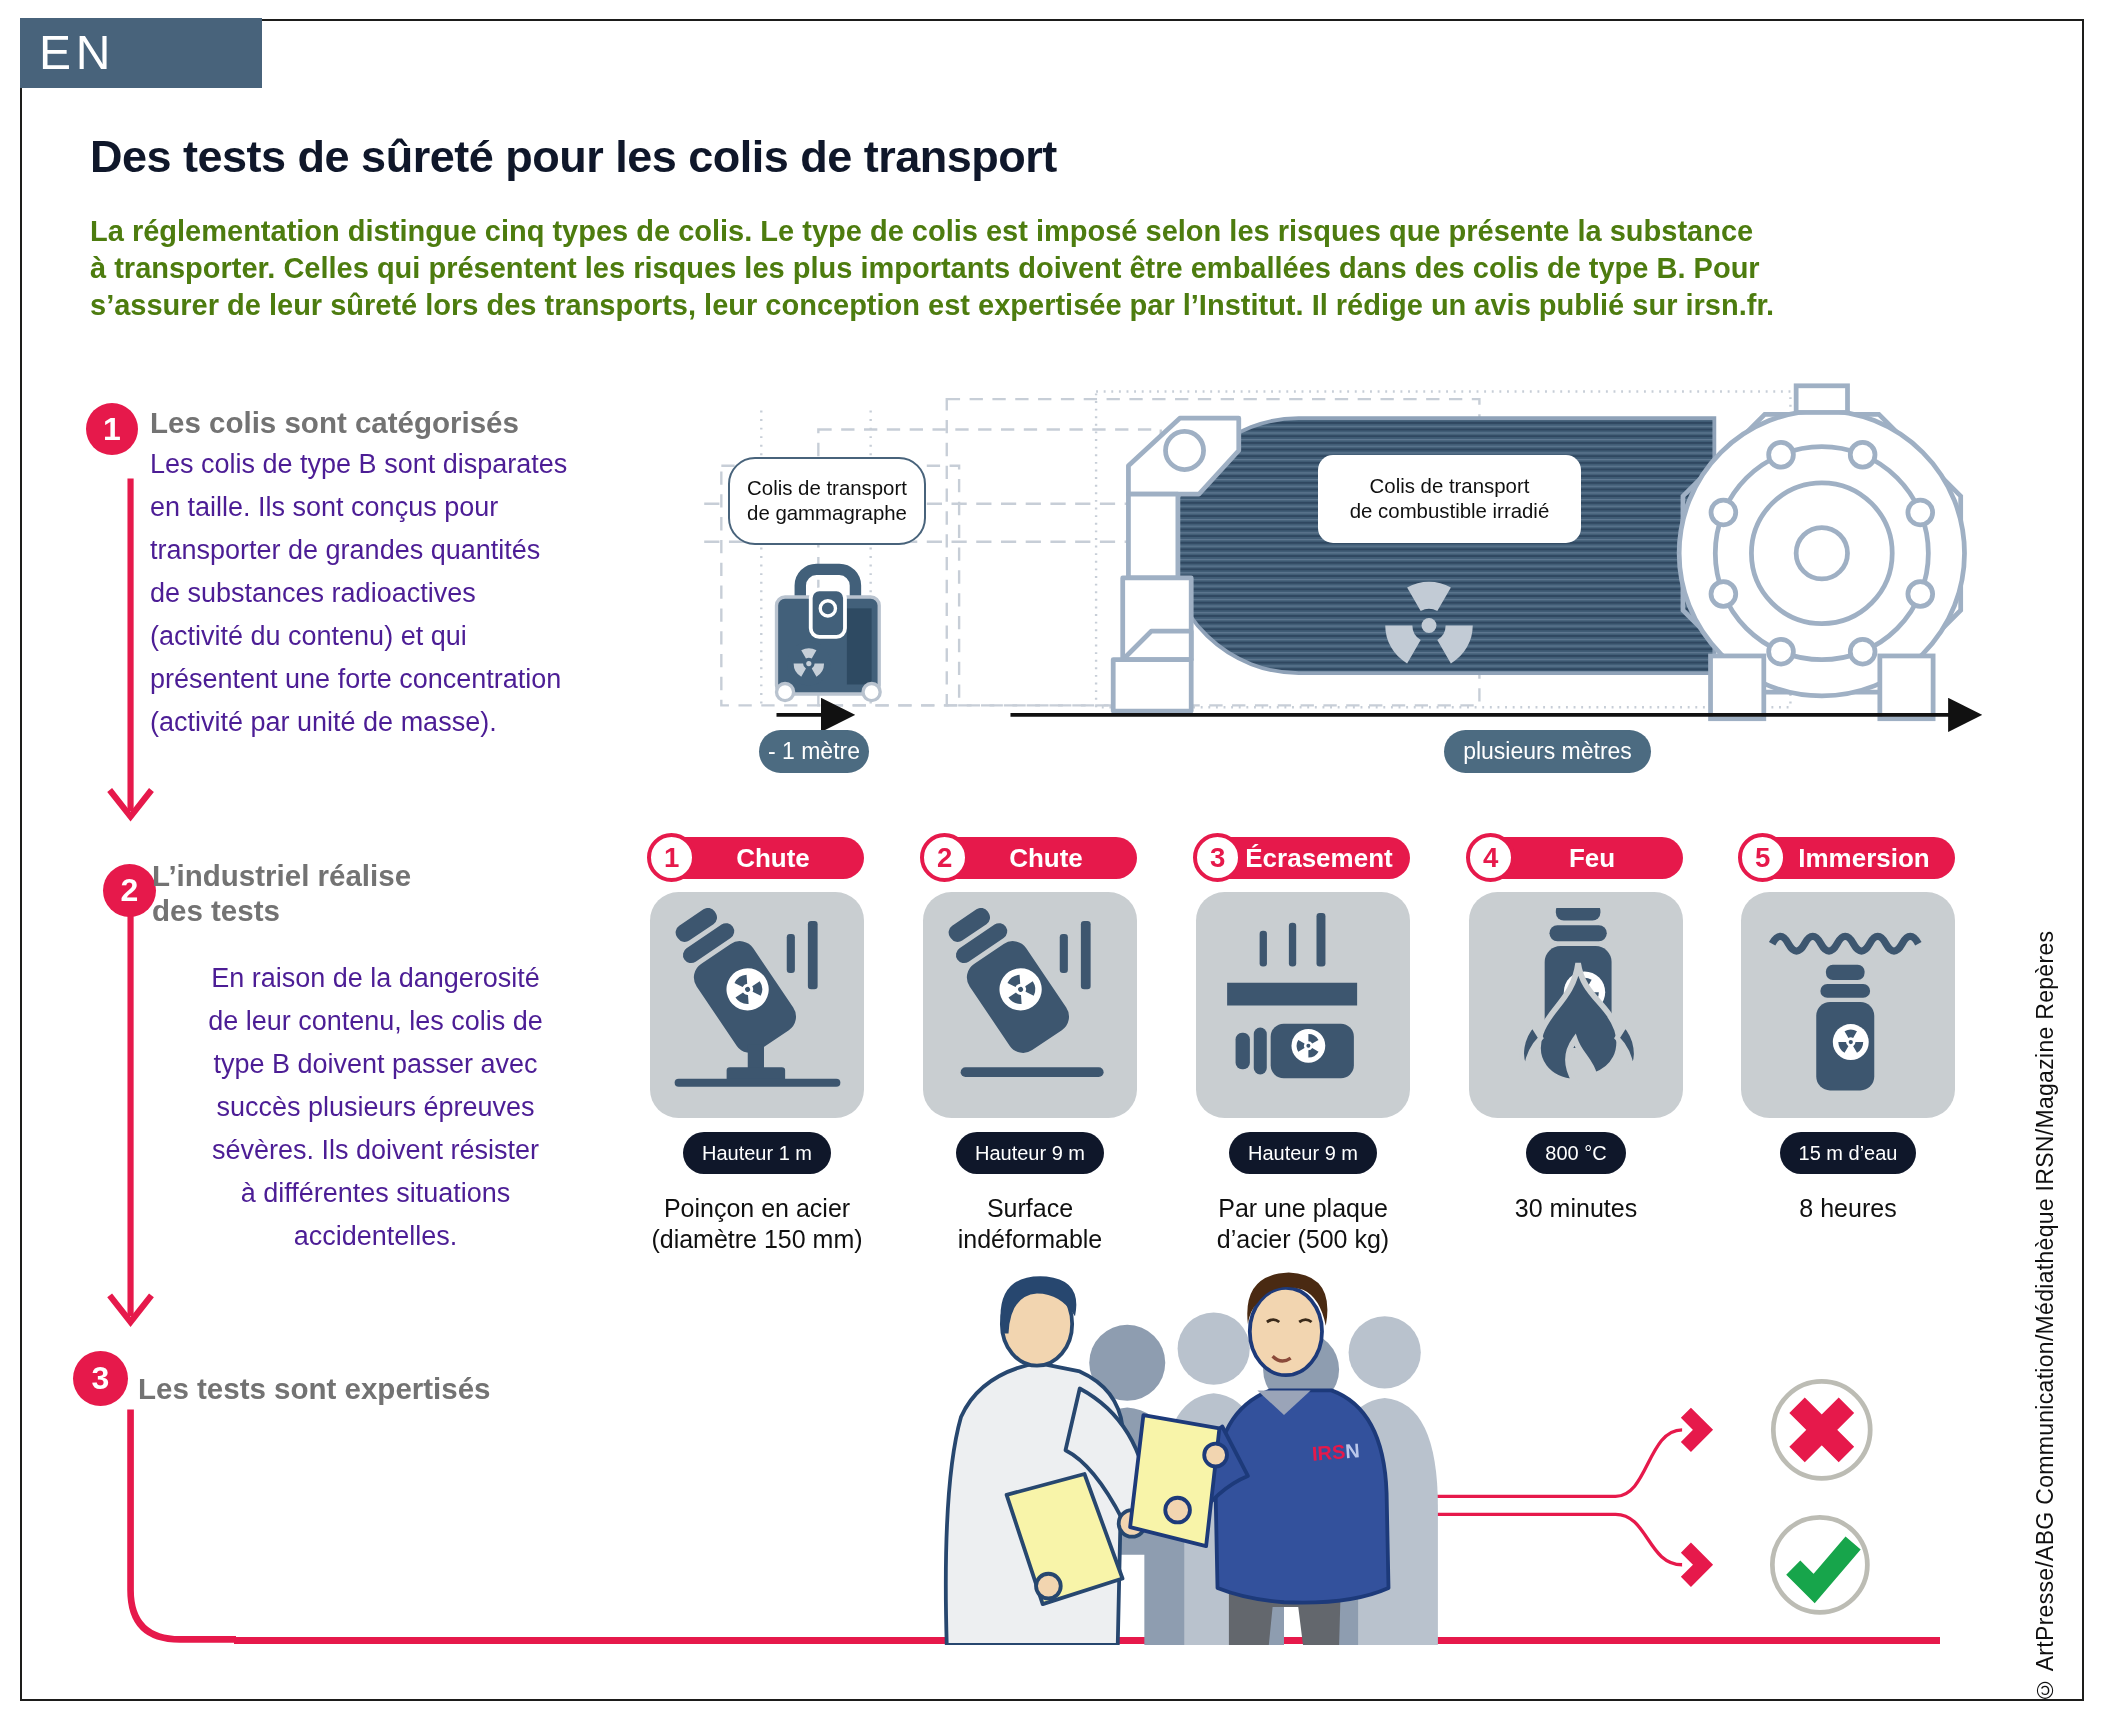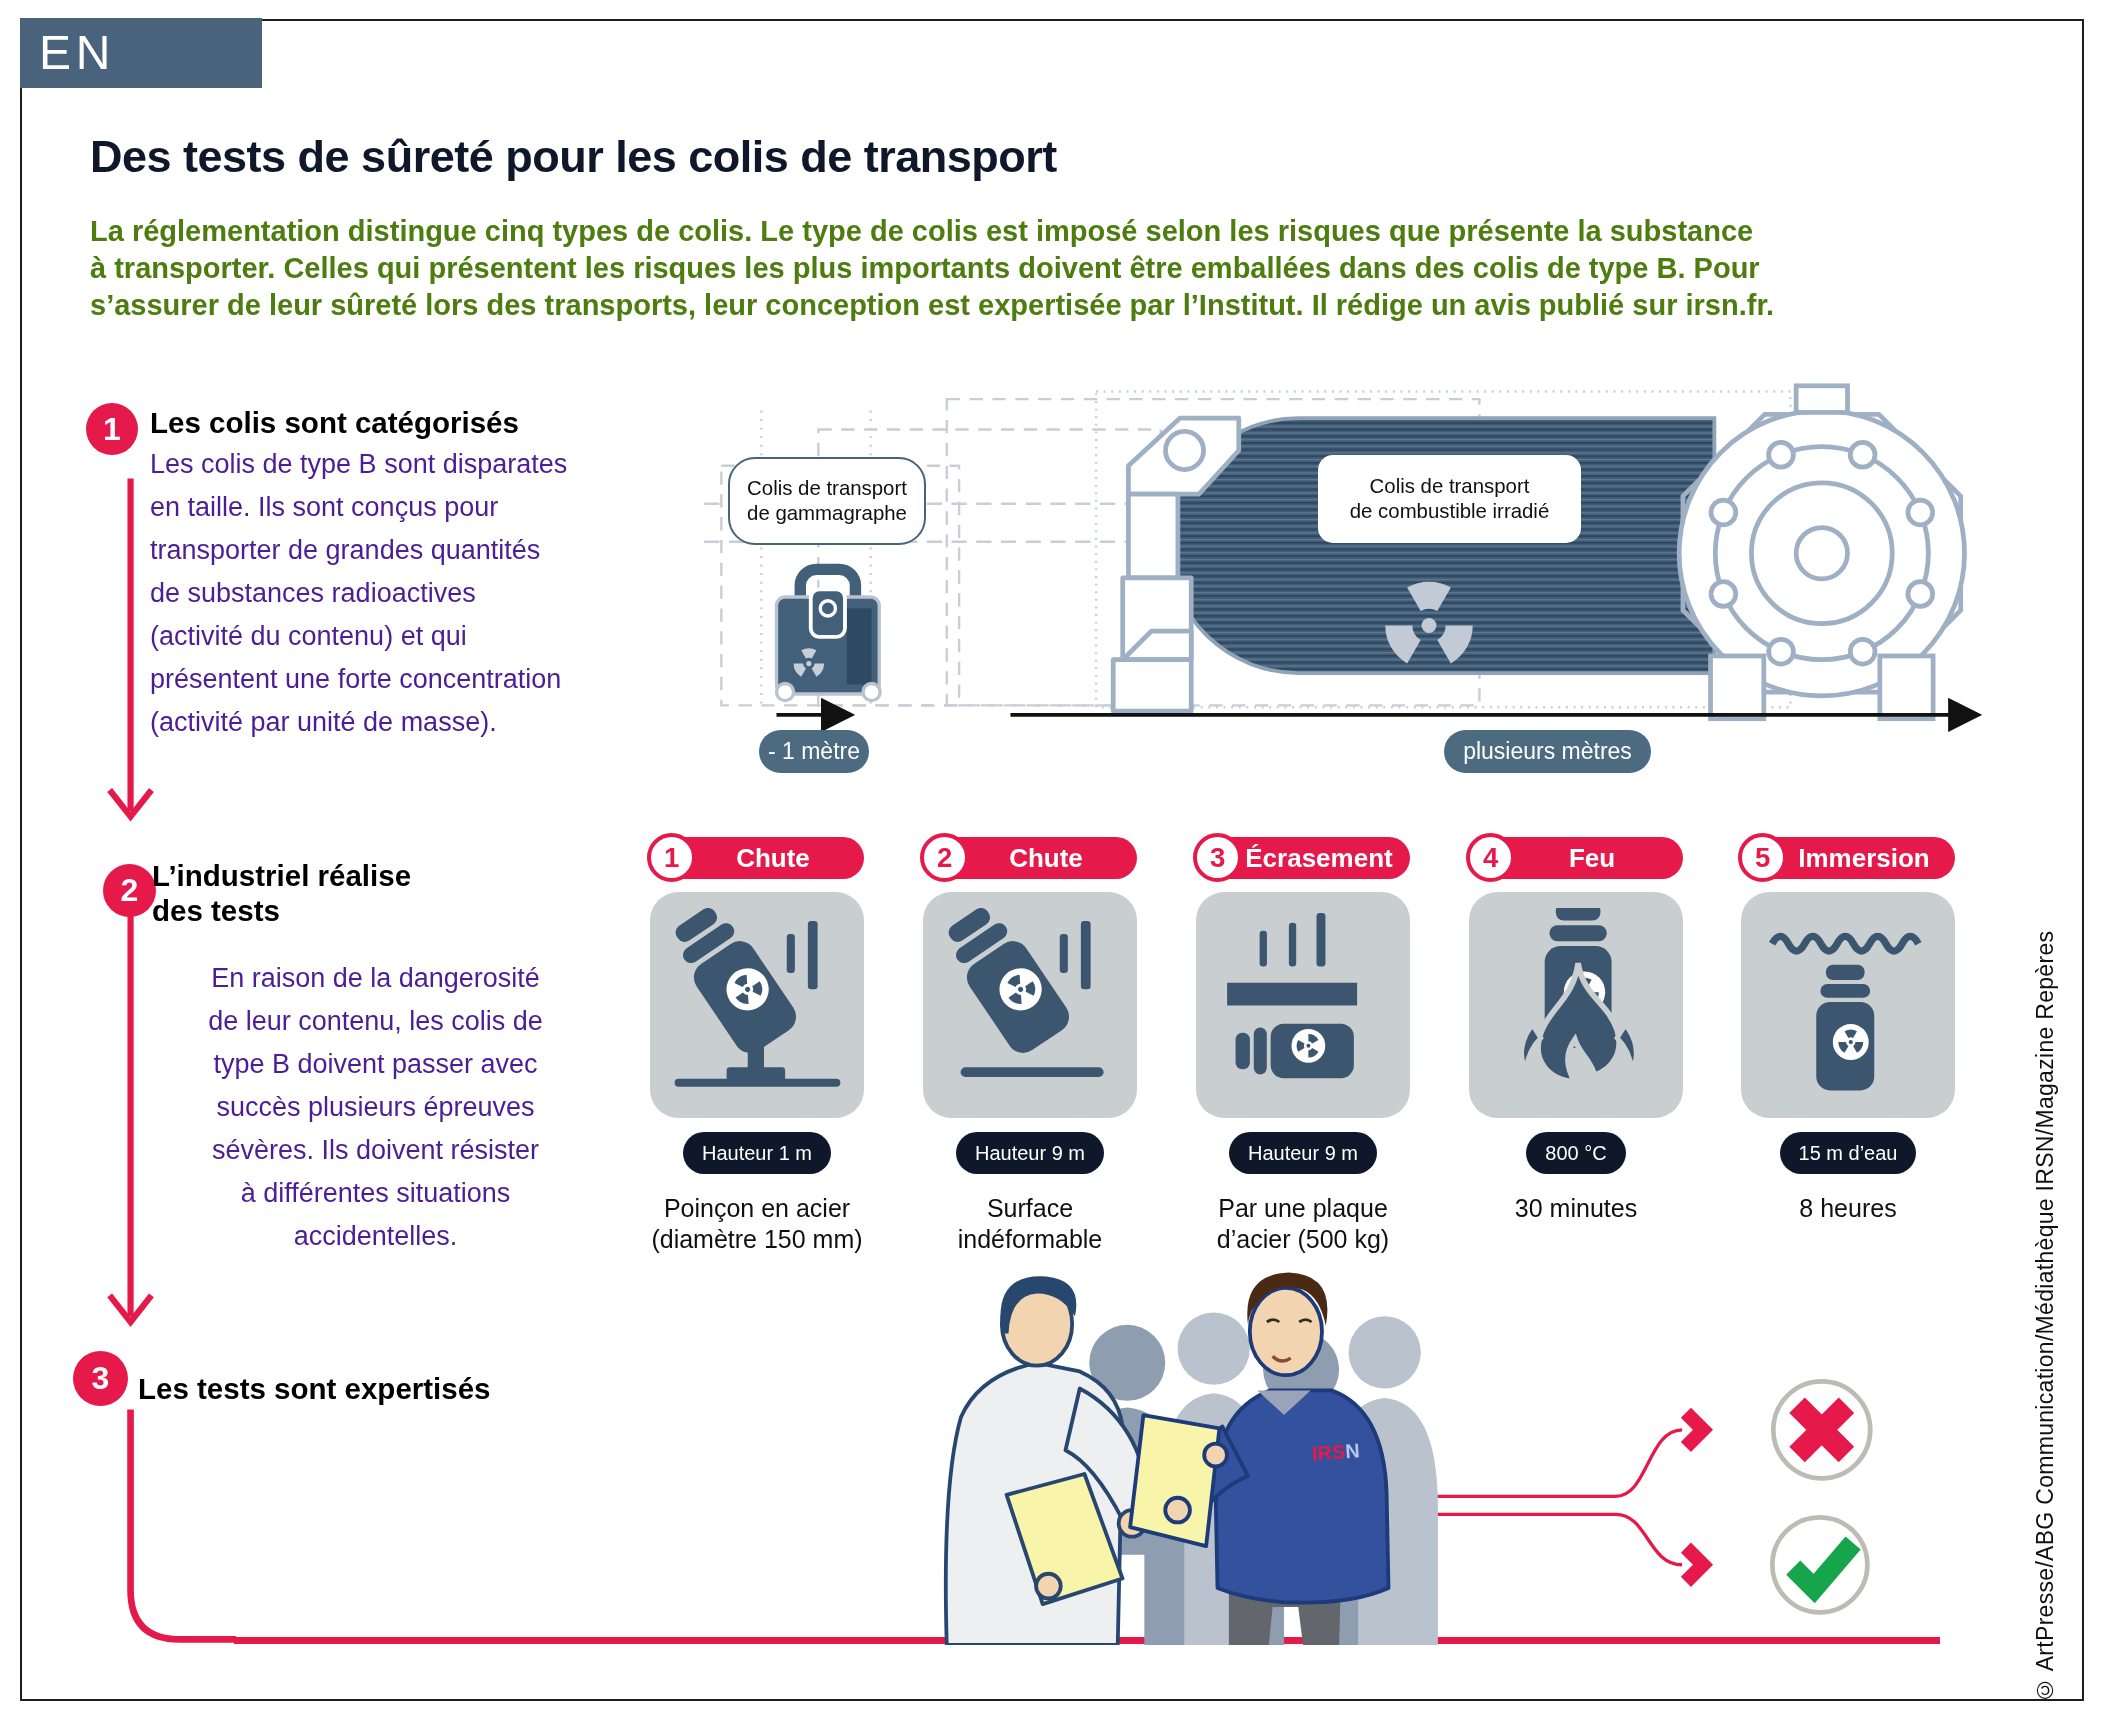--- a/index.html
+++ b/index.html
@@ -6,21 +6,21 @@
   body{font-family:"Liberation Sans","DejaVu Sans",sans-serif;}
   .page{position:relative;width:2102px;height:1728px;background:#fff;overflow:hidden;}
   .frame{position:absolute;left:20px;top:19px;width:2064px;height:1682px;border:2.9px solid #1d1d1b;box-sizing:border-box;}
   .badge{position:absolute;left:20px;top:18px;width:242px;height:70px;background:#48637b;color:#fff;
          font-size:48px;font-weight:400;letter-spacing:4.8px;line-height:70px;padding-left:19px;box-sizing:border-box;}
   .title{position:absolute;left:90px;top:131px;font-size:45px;font-weight:bold;color:#0f172a;margin:0;letter-spacing:-0.5px;}
   .intro{position:absolute;left:90px;top:213px;width:1912px;font-size:29px;font-weight:bold;color:#4d7c0f;
          line-height:37px;margin:0;white-space:pre-line;}
   .stepnum{position:absolute;background:#e6194b;border-radius:50%;color:#fff;font-weight:bold;
            display:flex;align-items:center;justify-content:center;font-size:32px;}
-  .sec-title{position:absolute;color:#000000;font-size:29.5px;font-weight:bold;line-height:35px;white-space:pre-line;}
+  .sec-title{position:absolute;color:#737373;font-size:29.5px;font-weight:bold;line-height:35px;white-space:pre-line;}
   .sec-body{position:absolute;color:#4c1d95;font-size:27px;line-height:43px;white-space:pre-line;}
   .diagram-label{position:absolute;background:#fff;text-align:center;font-weight:normal;color:#101010;
                  font-size:20.4px;line-height:25px;white-space:pre-line;display:flex;align-items:center;justify-content:center;z-index:3;}
   .lbl-left{left:728px;top:457px;width:194px;height:84px;border:2.9px solid #48637b;border-radius:27px;}
   .lbl-right{left:1318px;top:455px;width:263px;height:88px;border-radius:15px;}
   .scale-pill{position:absolute;background:#4c6b81;color:#fff;border-radius:22px;font-size:23px;
               display:flex;align-items:center;justify-content:center;z-index:3;}
   .sp-left{left:759px;top:730px;width:110px;height:43px;}
   .sp-right{left:1444px;top:730px;width:207px;height:43px;}
   .card{position:absolute;top:837px;width:214px;}

